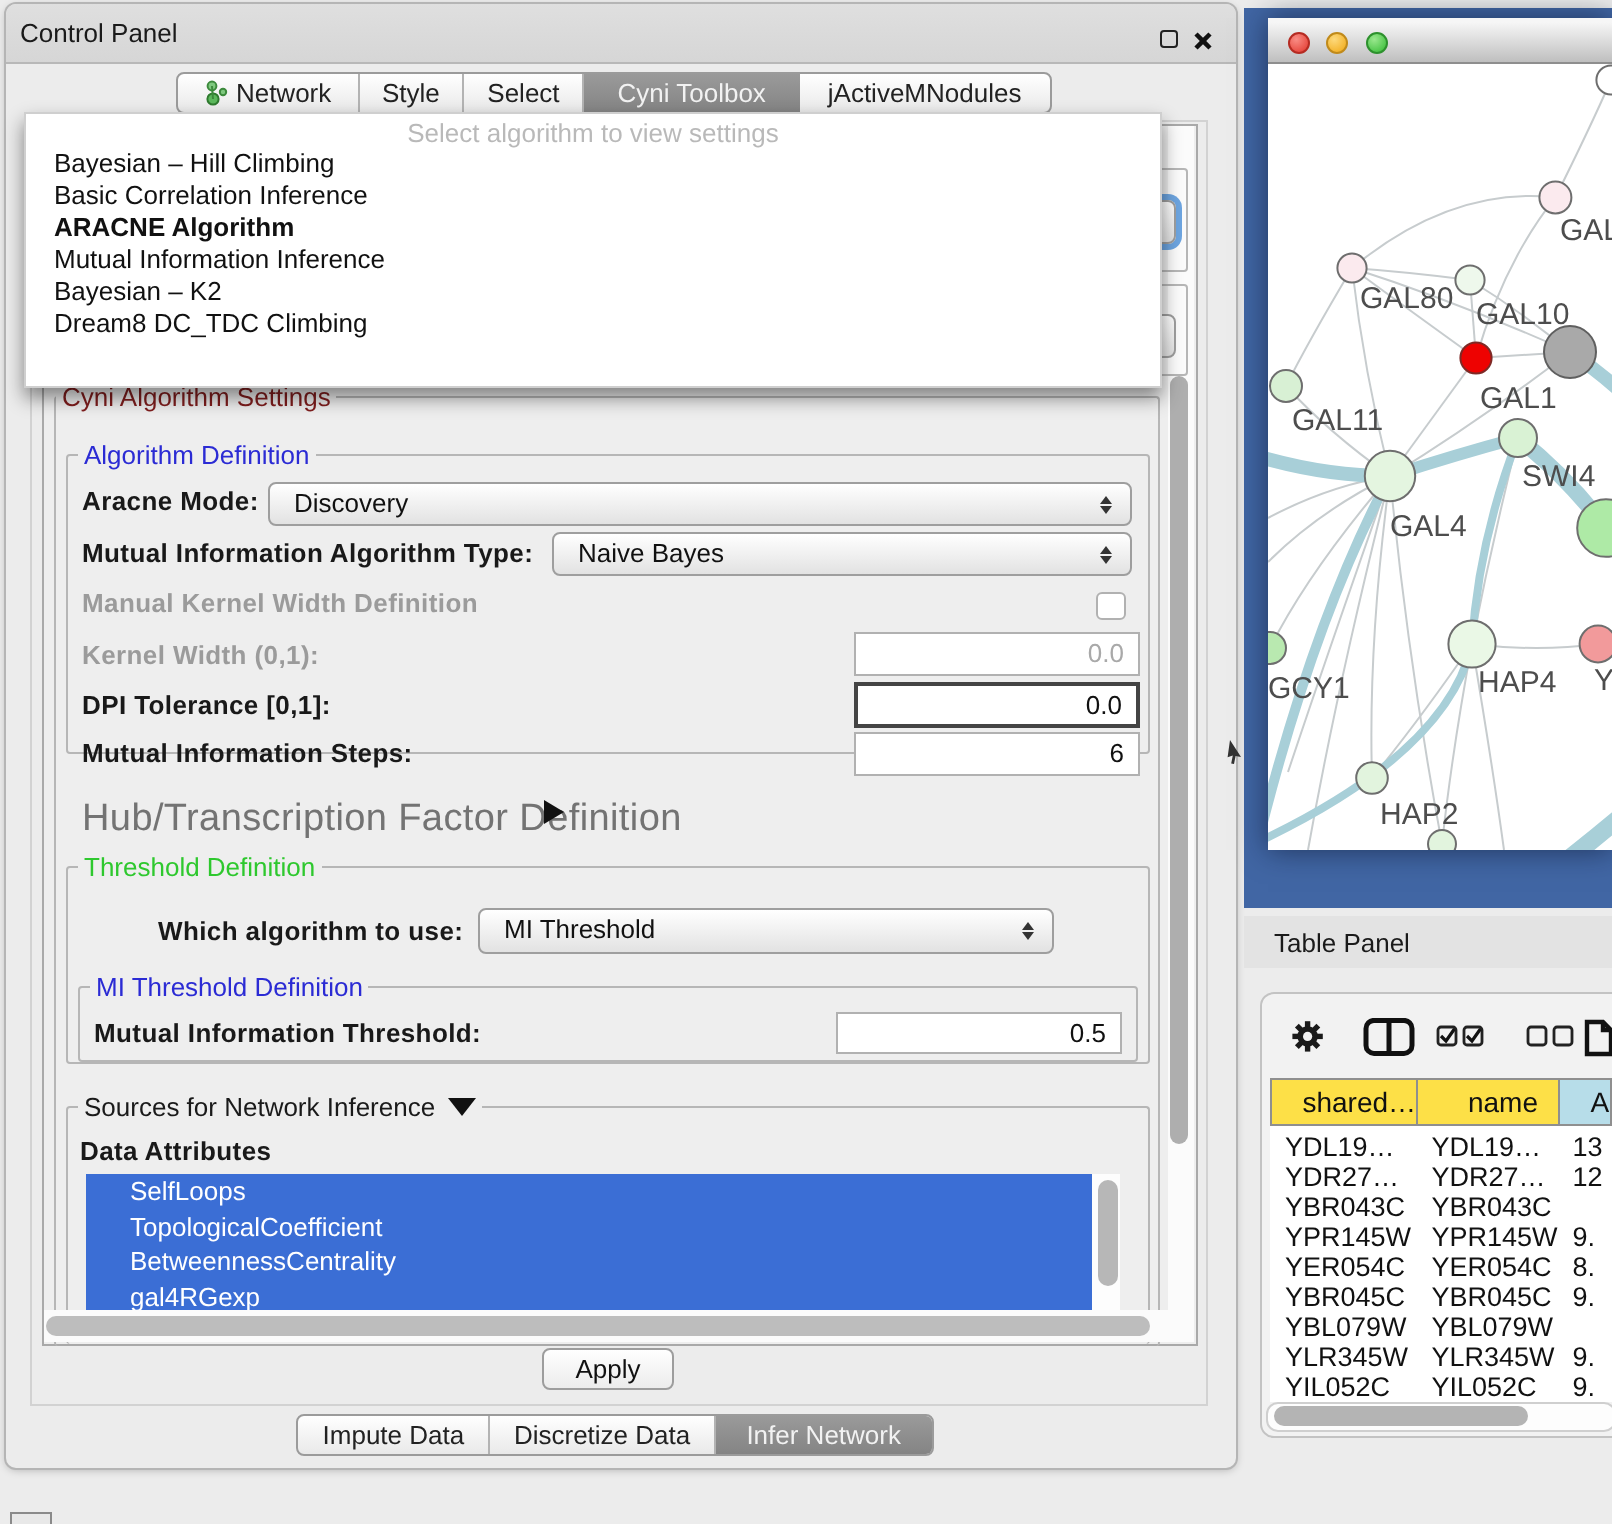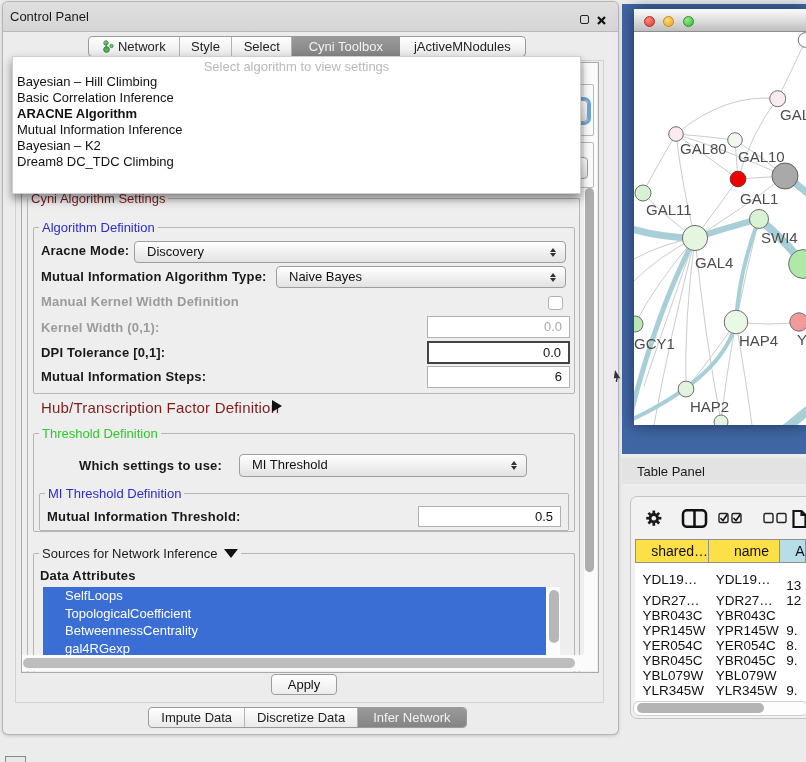--- a/index.html
+++ b/index.html
@@ -39,21 +39,21 @@
 .arrows{position:absolute;right:7px;top:2px;width:9px;height:17px}
 .arrows:before{content:"";position:absolute;left:1px;top:1px;border:3.2px solid transparent;border-bottom:4.2px solid #333}
 .arrows:after{content:"";position:absolute;left:1px;bottom:1px;border:3.2px solid transparent;border-top:4.2px solid #333}
 
 .tf{position:absolute;background:#fff;border:1px solid #b1b1b1;box-sizing:border-box;
   font-size:13px;color:#111;text-align:right;padding-right:7px;line-height:19px}
 
 #popup{left:12px;top:56px;width:569px;height:138px;background:#fff;border:1px solid #cfcfcf;
   box-shadow:0 5px 9px rgba(0,0,0,.45);font-size:13px;color:#111;z-index:50;box-sizing:border-box}
 #popup .ph{color:#b9b9b9;text-align:center;height:17px;line-height:19px}
-#popup .it{padding-left:4px;height:16px;line-height:16px}
+#popup .it{padding-left:14px;height:16px;line-height:16px}
 
 #apply{left:271px;top:674px;width:66px;height:21px;border:1px solid #9d9d9d;border-radius:4px;
   background:linear-gradient(#ffffff,#ececec);font-size:13px;color:#111;text-align:center;line-height:19px;box-sizing:border-box}
 
 #attrlist{left:43px;top:587px;width:503px;height:68px;background:#3b6ed5;color:#fff;font-size:13px;overflow:hidden}
 #attrlist div{height:17.5px;line-height:17.5px;padding-left:22px}
 
 #bluewin{left:622px;top:4px;width:184px;height:450px;background:#4166a4;overflow:hidden}
 #macwin{position:absolute;left:634px;top:9px;width:172px;height:416px;background:#fff;box-shadow:0 0 14px rgba(8,18,42,.6)}
 #mactitle{left:0;top:0;width:172px;height:22px;background:linear-gradient(#f6f6f6 10%,#bfbfbf);border-bottom:1px solid #8e8e8e}
@@ -96,43 +96,43 @@
 <div class="combo abs" style="left:32px;top:100px;width:556px;box-shadow:0 0 0 3px rgba(74,144,217,.8)">
     <span class="arrows"></span>
   </div>
 <div class="grp abs" style="left:26px;top:142px;width:568px;height:46px"></div>
 <div class="combo abs" style="left:32px;top:157px;width:556px;color:#b5b5b5">gal-filtered sif default mode</div>
 
 <div class="grp abs" style="left:27px;top:198px;width:553px;height:475px;border-bottom:none">
   <span class="grplabel" style="left:0px;color:#7f1d1d">Cyni Algorithm Settings</span>
 </div>
 
-<div class="grp abs" style="left:33px;top:227px;width:542px;height:167px">
+<div class="grp abs" style="left:33px;top:227px;width:542px;height:150px">
   <span class="grplabel blue" style="left:5px">Algorithm Definition</span>
 </div>
 <div class="abs bold" style="left:41px;top:243px">Aracne Mode:</div>
 <div class="combo abs" style="left:134px;top:241px;width:432px">Discovery<span class="arrows"></span></div>
 <div class="abs bold" style="left:41px;top:269px">Mutual Information Algorithm Type:</div>
 <div class="combo abs" style="left:276px;top:266px;width:290px">Naive Bayes<span class="arrows"></span></div>
 <div class="abs dis" style="left:41px;top:294px">Manual Kernel Width Definition</div>
 <div class="abs" style="left:548px;top:296px;width:13px;height:12px;background:#fff;border:1px solid #b1b1b1;border-radius:3px"></div>
 <div class="abs dis" style="left:41px;top:320px">Kernel Width (0,1):</div>
 <div class="tf abs" style="left:427px;top:316px;width:143px;height:22px;color:#a9a9a9">0.0</div>
 <div class="abs bold" style="left:41px;top:345px">DPI Tolerance [0,1]:</div>
 <div class="tf abs" style="left:427px;top:341px;width:143px;height:23px;border:2px solid #444">0.0</div>
 <div class="abs bold" style="left:41px;top:369px">Mutual Information Steps:</div>
 <div class="tf abs" style="left:427px;top:366px;width:143px;height:22px">6</div>
 
-<div class="abs" style="left:41px;top:399px;font-size:15px;color:#7f1d1d;letter-spacing:.2px">Hub/Transcription Factor Definition</div>
+<div class="abs" style="left:41px;top:399px;font-size:19px;color:#737373;letter-spacing:.2px">Hub/Transcription Factor Definition</div>
 <div class="abs" style="left:272px;top:400px;width:0;height:0;border:6.5px solid transparent;border-left:10px solid #111"></div>
 
 <div class="grp abs" style="left:33px;top:433px;width:542px;height:99px">
   <span class="grplabel green" style="left:5px">Threshold Definition</span>
 </div>
-<div class="abs bold" style="left:79px;top:458px">Which settings to use:</div>
+<div class="abs bold" style="left:79px;top:458px">Which algorithm to use:</div>
 <div class="combo abs" style="left:239px;top:454px;width:288px;height:23px">MI Threshold<span class="arrows"></span></div>
 <div class="grp abs" style="left:39px;top:493px;width:530px;height:38px">
   <span class="grplabel blue" style="left:5px">MI Threshold Definition</span>
 </div>
 <div class="abs bold" style="left:47px;top:509px">Mutual Information Threshold:</div>
 <div class="tf abs" style="left:418px;top:506px;width:143px;height:21px">0.5</div>
 
 <div class="grp abs" style="left:33px;top:553px;width:542px;height:119px;border-bottom:none">
   <span class="grplabel" style="left:5px;color:#1a1a1a">Sources for Network Inference <span style="display:inline-block;width:0;height:0;border:7px solid transparent;border-top:9px solid #111;vertical-align:-7px;margin-left:3px"></span></span>
 </div>
@@ -294,21 +294,21 @@
 <table class="tt">
 <tbody>
         <tr>
   <th style="width:72px;background:#fde047">shared…</th>
   <th style="width:74px;background:#fde047">name</th>
   <th style="width:40px;background:#b7dde9">A</th>
 </tr>
 <tr>
           <td style="padding-top:3px">YDL19…</td>
           <td style="padding-top:3px">YDL19…</td>
-          <td style="padding-top:15px">13</td>
+          <td style="padding-top:3px">13</td>
         </tr>
 <tr>
           <td>YDR27…</td>
           <td>YDR27…</td>
           <td>12</td>
         </tr>
 <tr>
           <td>YBR043C</td>
           <td>YBR043C</td>
           <td></td>

